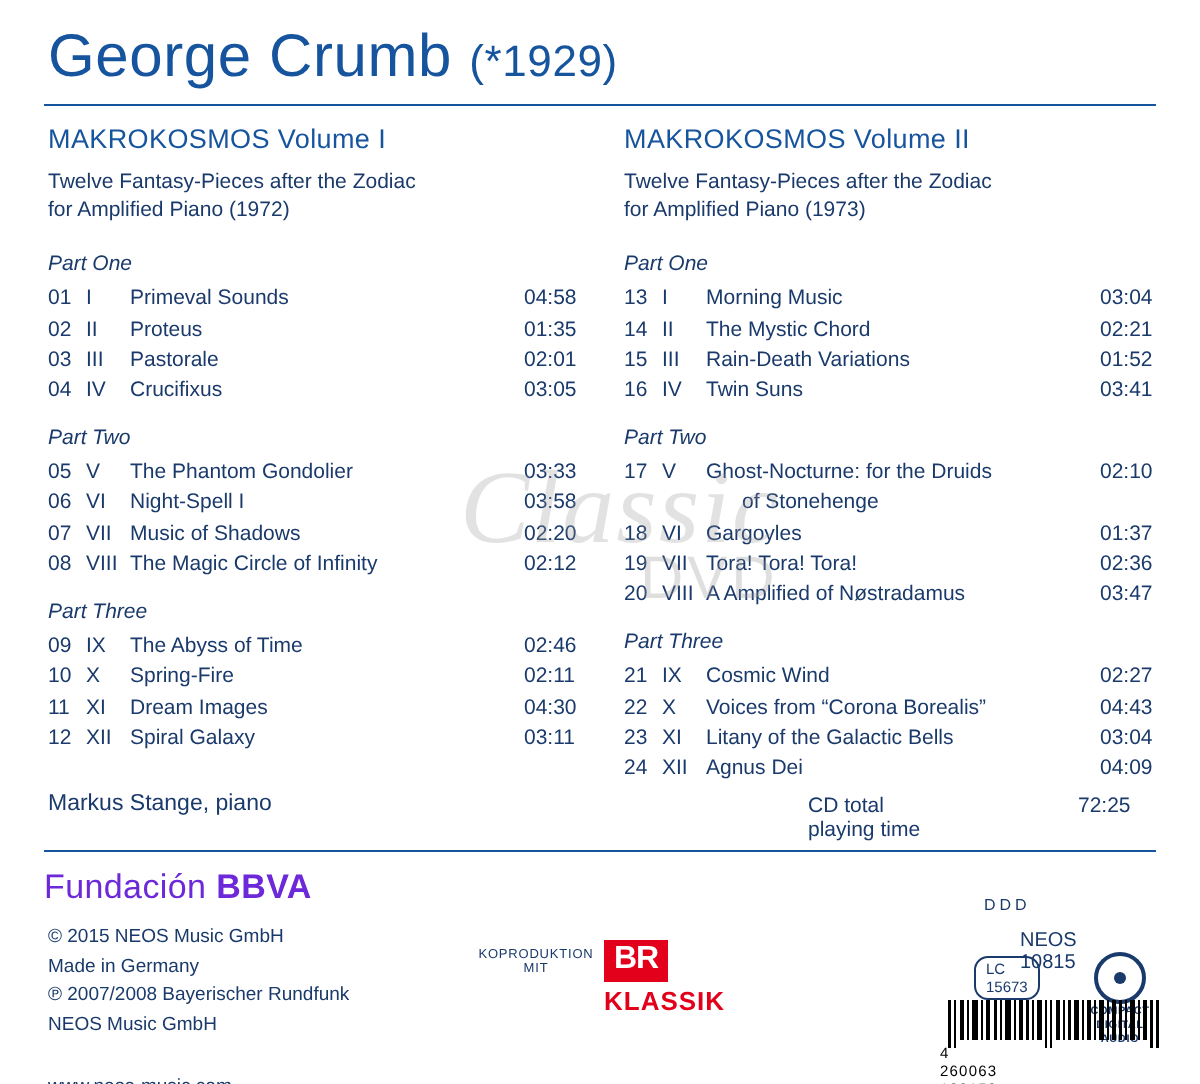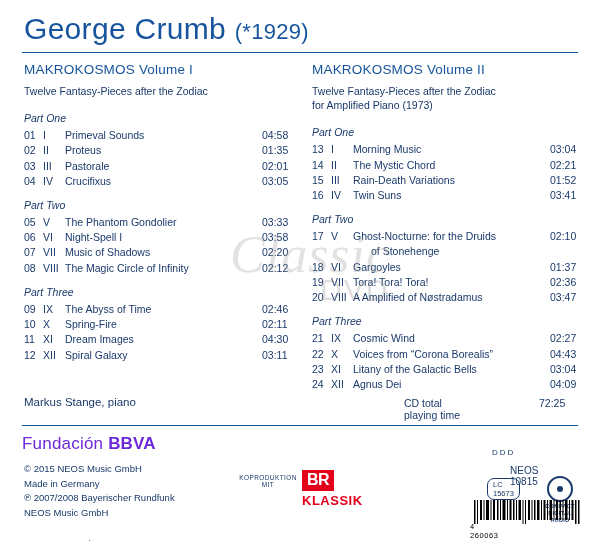--- a/index.html
+++ b/index.html
@@ -307,20 +307,21 @@
 
   <div class="watermark">
     <div class="wm-text">Classic</div>
     <div class="wm-sub">DVD</div>
   </div>
 
   <div class="col left">
     <div class="vol-title">MAKROKOSMOS Volume I</div>
     <div class="vol-sub">
       <div>Twelve Fantasy-Pieces after the Zodiac</div>
+      <div>for Amplified Piano (1972)</div>
     </div>
 
     <div class="part-head">Part One</div>
     <div class="track">
       <span class="tk-num">01</span>
       <span class="tk-rom">I</span>
       <span class="tk-title">Primeval Sounds</span>
       <span class="tk-time">04:58</span>
     </div>
     <div class="track">

